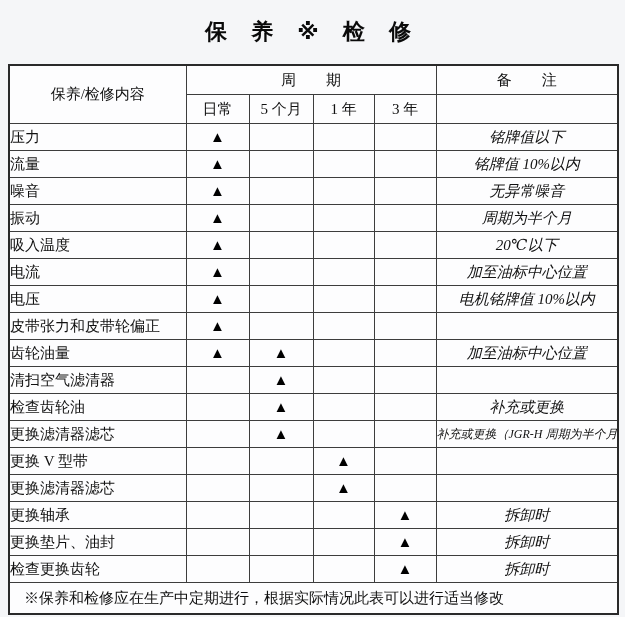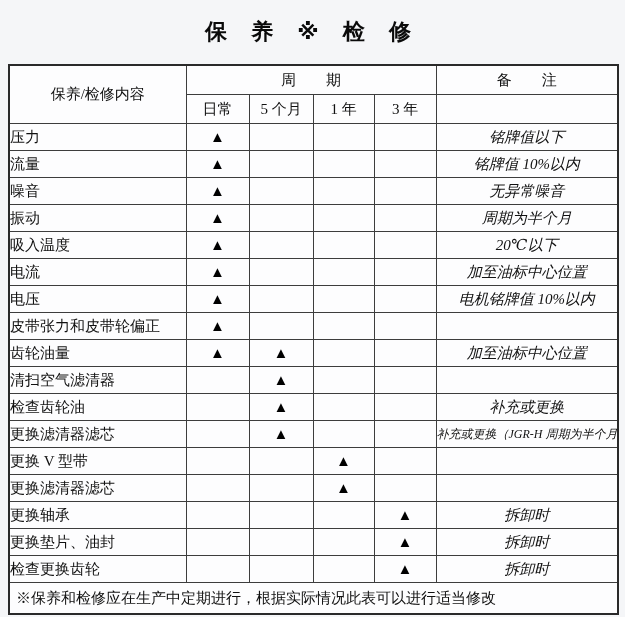--- a/index.html
+++ b/index.html
@@ -58,21 +58,21 @@
   td.remark {
     text-align: center;
     font-style: italic;
   }
   td.remark.small {
     font-size: 12px;
   }
   tfoot td.foot {
     height: 30px;
     text-align: left;
-    padding-left: 6px;
+    padding-left: 14px;
     font-size: 15px;
   }
 </style>
 </head>
 <body>
 
 <div class="page-title">保 养 ※ 检 修</div>
 
 <table class="maint">
   <colgroup>

